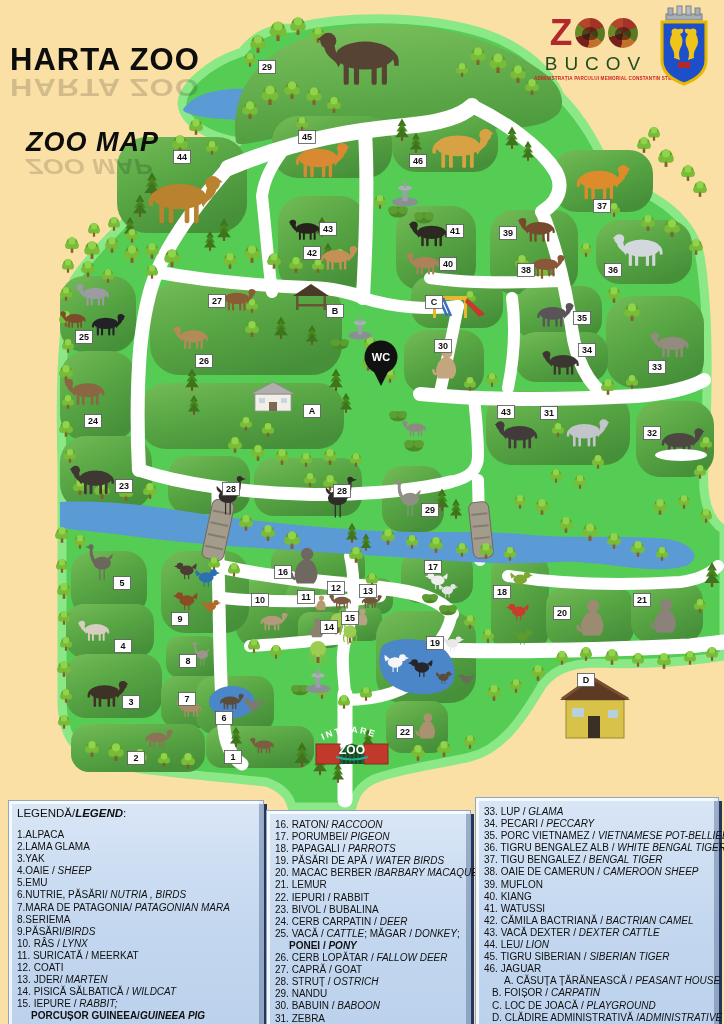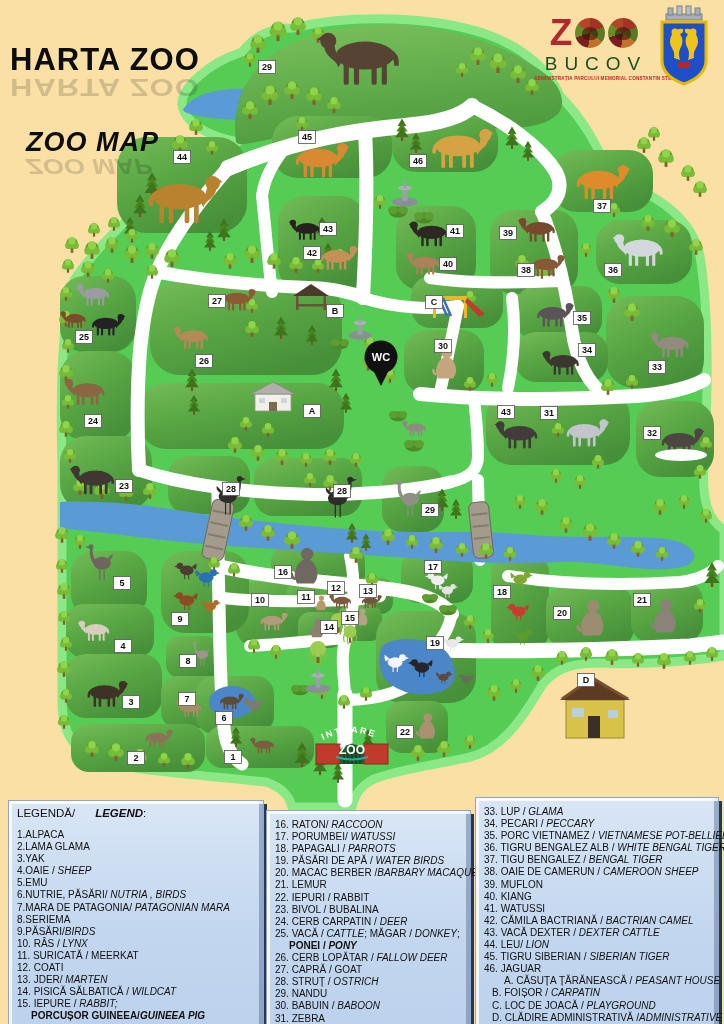--- a/index.html
+++ b/index.html
@@ -24,21 +24,21 @@
   
   .panel{position:absolute;background:linear-gradient(180deg,#D9E6F6 0%,#C3D7EF 55%,#BCD1EC 100%);
          border:1px solid #8FA6C6;
          box-shadow:inset 3px 3px 0 rgba(255,255,255,.8),inset -4px -4px 0 rgba(96,118,152,.5),3px 4px 0 #24365b;
          padding:6px 8px;box-sizing:border-box;color:#101010;z-index:6;}
   .panel .lt{font-size:11.5px;font-weight:bold;margin-bottom:10px;}
   .lline{font-size:10px;line-height:12.1px;white-space:nowrap;}
   .lline.ind{padding-left:14px;font-weight:bold;}
   .sg-i{font-style:italic;}
   .sg-b{font-weight:normal;text-align:center;}
-  .sg-bi{font-weight:bold;font-style:italic;padding-left:20px;}
+  .sg-bi{font-weight:bold;font-style:italic;}
   .sg-s{font-size:10px;}
   .sg-si{font-size:10px;font-style:italic;}
 </style>
 </head>
 <body>
 
 <div class="page">
 
   <svg id="mapsvg" width="724" height="1024" viewBox="0 0 724 1024">
     <defs>
@@ -842,21 +842,21 @@
         <div class="lline"><span class="sg-n">12. COATI</span></div>
         <div class="lline"><span class="sg-n">13. JDER/ </span><span class="sg-i">MARTEN</span></div>
         <div class="lline"><span class="sg-n">14. PISICĂ SĂLBATICĂ / </span><span class="sg-i">WILDCAT</span></div>
         <div class="lline"><span class="sg-n">15. IEPURE / </span><span class="sg-i">RABBIT;</span></div>
         <div class="lline ind"><span class="sg-n">PORCUȘOR GUINEEA/</span><span class="sg-i">GUINEEA PIG</span></div>
       </div>
   </div>
   <div class="panel" style="left:266px;top:810px;width:205px;height:220px;padding-top:8px;">
     <div id="lcol2">
         <div class="lline"><span class="sg-n">16. RATON/ </span><span class="sg-i">RACCOON</span></div>
-        <div class="lline"><span class="sg-n">17. PORUMBEI/ </span><span class="sg-i">WATUSSI</span></div>
+        <div class="lline"><span class="sg-n">17. PORUMBEI/ </span><span class="sg-i">PIGEON</span></div>
         <div class="lline"><span class="sg-n">18. PAPAGALI / </span><span class="sg-i">PARROTS</span></div>
         <div class="lline"><span class="sg-n">19. PĂSĂRI DE APĂ / </span><span class="sg-i">WATER BIRDS</span></div>
         <div class="lline"><span class="sg-n">20. MACAC BERBER /</span><span class="sg-si">BARBARY MACAQUE</span></div>
         <div class="lline"><span class="sg-n">21. LEMUR</span></div>
         <div class="lline"><span class="sg-n">22. IEPURI / RABBIT</span></div>
         <div class="lline"><span class="sg-n">23. BIVOL / BUBALINA</span></div>
         <div class="lline"><span class="sg-n">24. CERB CARPATIN / </span><span class="sg-i">DEER</span></div>
         <div class="lline"><span class="sg-n">25. VACĂ / </span><span class="sg-i">CATTLE</span><span class="sg-n">; MĂGAR / </span><span class="sg-i">DONKEY</span><span class="sg-n">;</span></div>
         <div class="lline ind"><span class="sg-n">PONEI / </span><span class="sg-i">PONY</span></div>
         <div class="lline"><span class="sg-n">26. CERB LOPĂTAR / </span><span class="sg-i">FALLOW DEER</span></div>

